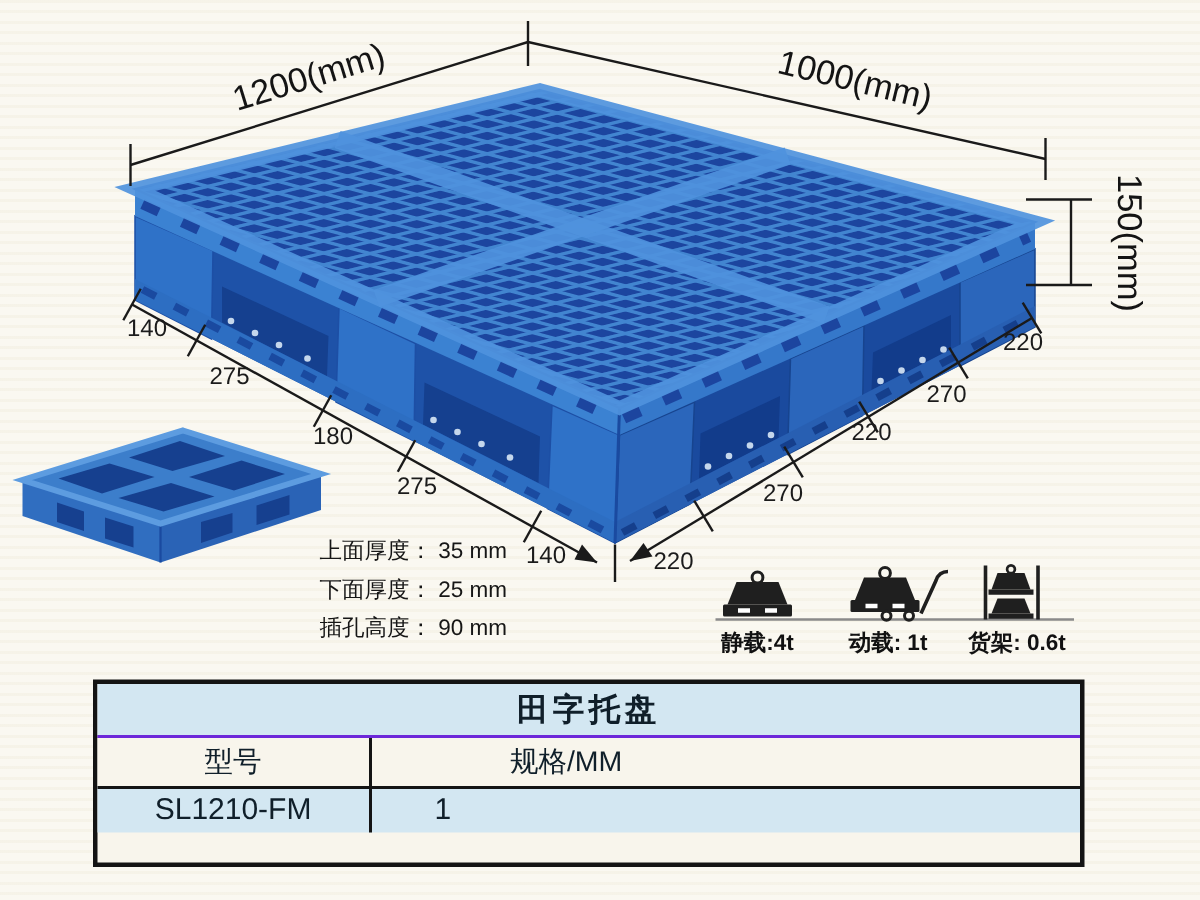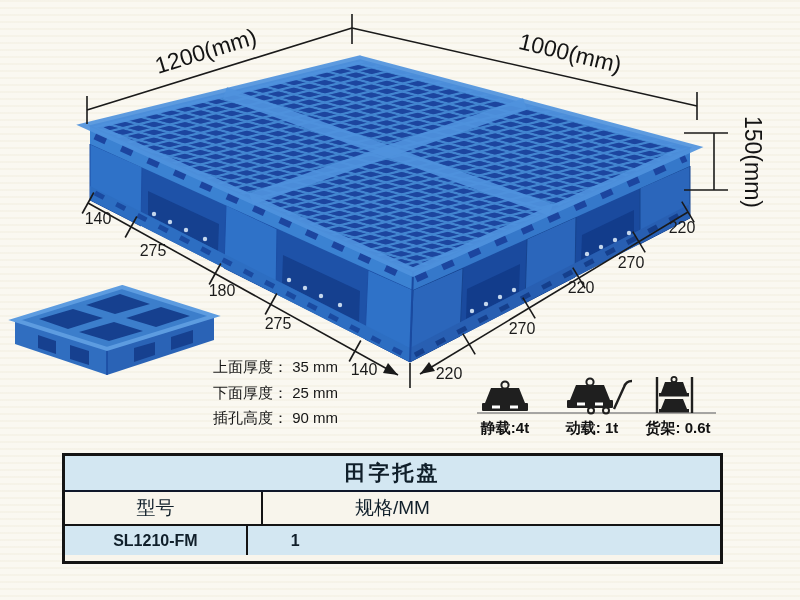--- a/index.html
+++ b/index.html
@@ -15,39 +15,39 @@
       repeating-linear-gradient(180deg, rgba(236,231,212,.30) 0 2px, rgba(255,255,255,0) 2px 7px),
       #faf8f1;
   }
   svg{position:absolute;left:0;top:0;}
   .dim-num{font-size:16px;fill:#1b1b1b;}
   .dim-big{font-size:23px;fill:#141414;}
   .spec-line{font-size:15px;fill:#161616;}
   .icon-caption{font-size:15px;font-weight:bold;fill:#111;}
   
   .spec-table{
-    position:absolute;left:62px;top:453px;width:661px;height:111px;
+    position:absolute;left:62px;top:453px;width:661px;height:125px;
     border:3px solid #141414;background:#f8f5ec;box-sizing:border-box;
     color:#101f2a;
   }
   .t-row{display:flex;width:100%;box-sizing:border-box;}
   .t-title{
     height:34px;background:#d3e7f2;display:flex;align-items:center;justify-content:center;
     font-size:21px;font-weight:bold;letter-spacing:3px;
   }
-  .t-head{height:34px;border-top:2px solid #0f172a;}
+  .t-head{height:34px;border-top:2px solid #6d28d9;}
   .t-data{height:31px;border-top:2px solid #141414;background:#d3e7f2;}
   .t-cell{
     display:flex;align-items:center;justify-content:center;box-sizing:border-box;
     border-left:2px solid #141414;font-size:19px;white-space:nowrap;overflow:hidden;
   }
   .t-cell:first-child{border-left:none;}
-  .c1{width:27.6%;} .c2{width:39.9%;margin-left:15px;} .c3{width:14.8%;} .c4{width:17.7%;margin-top:32px;}
+  .c1{width:27.6%;} .c2{width:39.9%;} .c3{width:14.8%;} .c4{width:17.7%;margin-top:32px;}
   .t-head .t-cell{font-size:19px;background:#f8f5ec;}
-  .t-data .t-cell{font-size:16px;font-weight:bold;}
+  .t-data .t-cell{font-size:20px;}
 </style>
 </head>
 <body>
 
 <div class="canvas">
 
 <svg width="800" height="600" viewBox="0 0 800 600">
   <defs>
     <pattern id="deckgrid" width="16" height="16" patternUnits="userSpaceOnUse" patternTransform="matrix(0.967,0.258,-0.971,0.237,0,0)">
       <rect width="16" height="16" fill="#4285d0"></rect>

